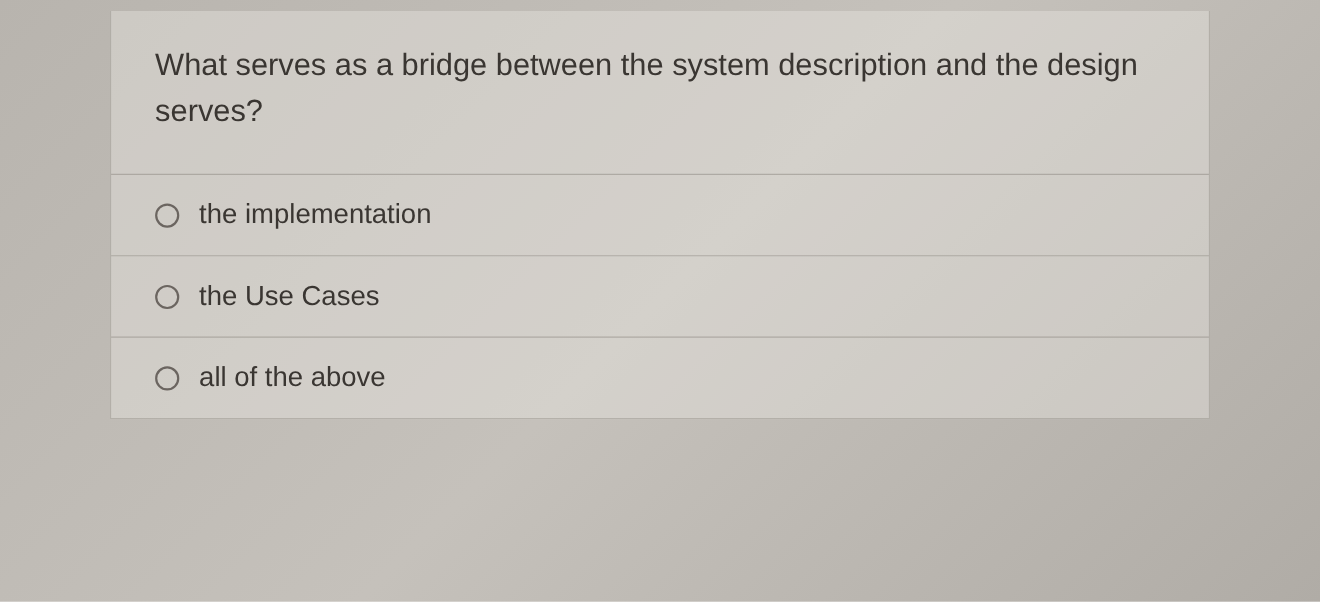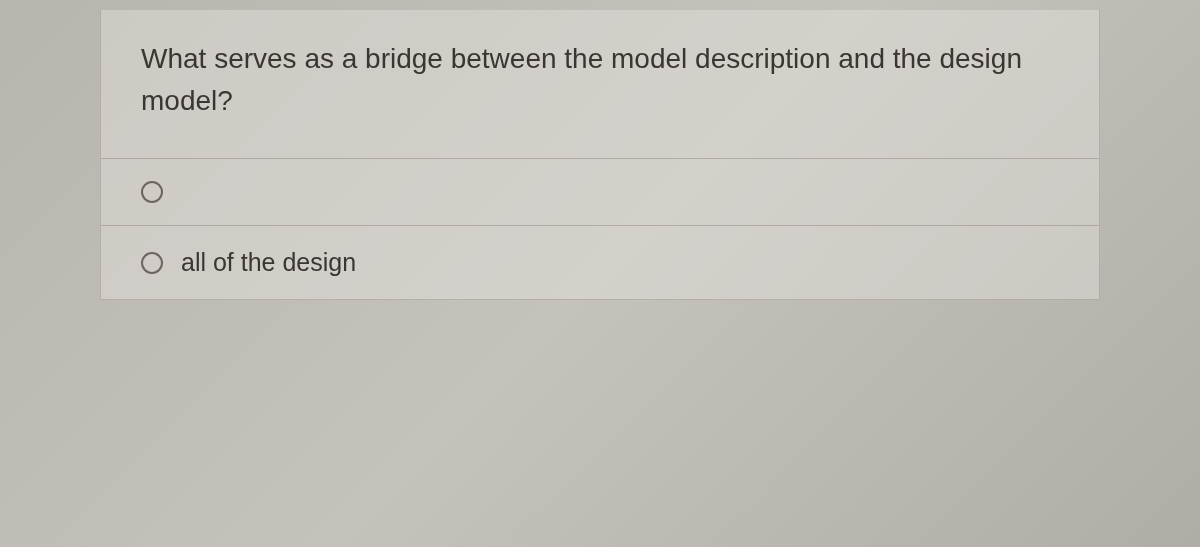--- a/index.html
+++ b/index.html
@@ -74,28 +74,35 @@
       font-size: 25px;
       color: #3a3632;
       font-weight: 400;
     }
   </style>
 </head>
 <body>
 
 <div class="quiz-container">
   <div class="question-section">
-    <p class="question-text">What serves as a bridge between the model description and the design model?</p>
+    <p class="question-text">What serves as a bridge between the system description and the design serves?</p>
   </div>
   <div class="options-section">
     <div class="option-row">
       <span class="radio-outer">
         
       </span>
+      <span class="option-label">the implementation</span>
     </div>
     <div class="option-row">
       <span class="radio-outer">
         
       </span>
-      <span class="option-label">all of the design</span>
+      <span class="option-label">the Use Cases</span>
+    </div>
+    <div class="option-row">
+      <span class="radio-outer">
+        
+      </span>
+      <span class="option-label">all of the above</span>
     </div>
   </div>
 </div>
 
 </body></html>

